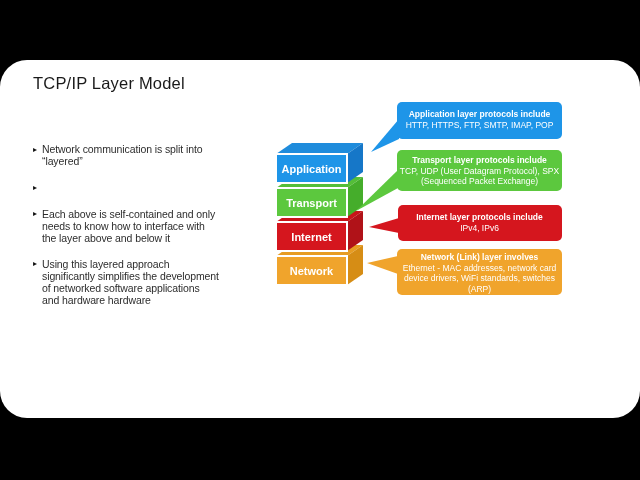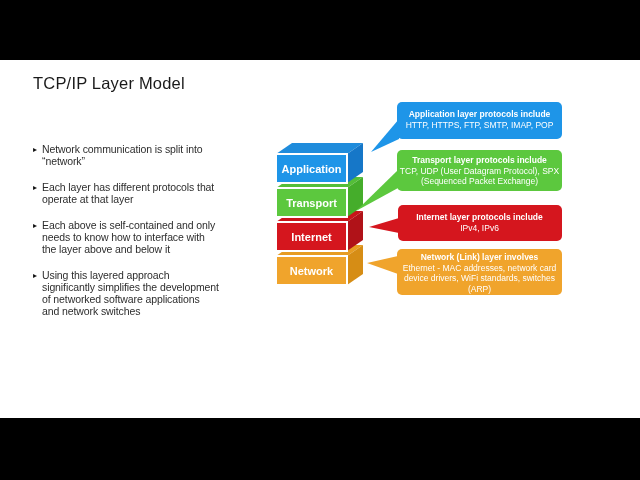--- a/index.html
+++ b/index.html
@@ -3,20 +3,21 @@
 <meta charset="utf-8">
 <style>
   html,body { margin:0; padding:0; background:#000; }
   .frame {
     position:relative; width:640px; height:480px; background:#000;
     overflow:hidden; font-family:"Liberation Sans", sans-serif;
   }
   .slide {
     position:absolute; left:0; top:60px; width:640px; height:358px;
     background:#ffffff;
+    border-radius:27px;
   }
   .title {
     position:absolute; left:33px; top:14px; margin:0;
     font-size:16.5px; font-weight:400; color:#1a1a1a; letter-spacing:0.2px;
   }
   .bullets { position:absolute; left:33px; top:83px; width:230px; }
   .bullet { display:flex; margin-bottom:14px; }
   .marker {
     flex:0 0 9px; font-size:8px; line-height:12px; color:#111;
     padding-top:0.5px;
@@ -36,39 +37,37 @@
 
 <div class="frame">
   <div class="slide">
 
     <h1 class="title">TCP/IP Layer Model</h1>
 
     <div class="bullets">
       <div class="bullet">
         <span class="marker">▸</span>
         <div class="btext">Network communication is split into
-“network”</div>
+“layered”</div>
       </div>
       <div class="bullet">
         <span class="marker">▸</span>
-        <div class="btext">Each layer has different protocols that
-operate at that layer</div>
       </div>
       <div class="bullet">
         <span class="marker">▸</span>
         <div class="btext">Each above is self-contained and only
 needs to know how to interface with
 the layer above and below it</div>
       </div>
       <div class="bullet">
         <span class="marker">▸</span>
         <div class="btext">Using this layered approach
 significantly simplifies the development
 of networked software applications
-and network switches</div>
+and hardware hardware</div>
       </div>
     </div>
 
     <svg class="diagram" width="640" height="358" viewBox="0 0 640 358">
 
       <g>
         <polygon points="276,196 292,185 363,185 347,196" fill="#E79C22"></polygon>
         <polygon points="347,196 363,185 363,214 347,225" fill="#D68D15"></polygon>
         <rect x="276" y="196" width="71" height="29" stroke="#ffffff" stroke-width="2" fill="#F0A42C"></rect>
         <text x="311.5" y="215" text-anchor="middle" class="layer-label">Network</text>

